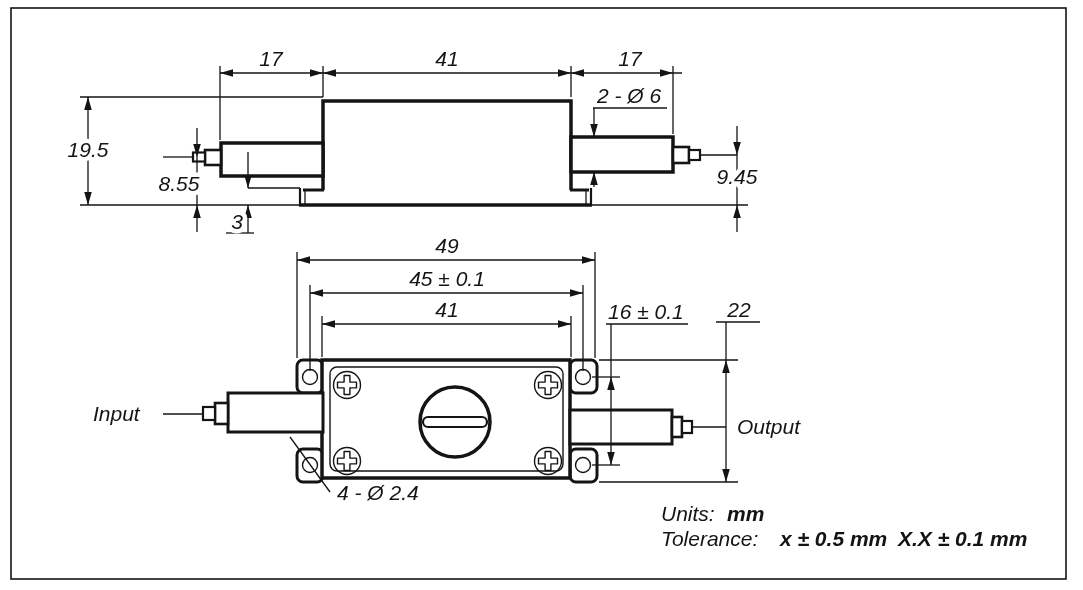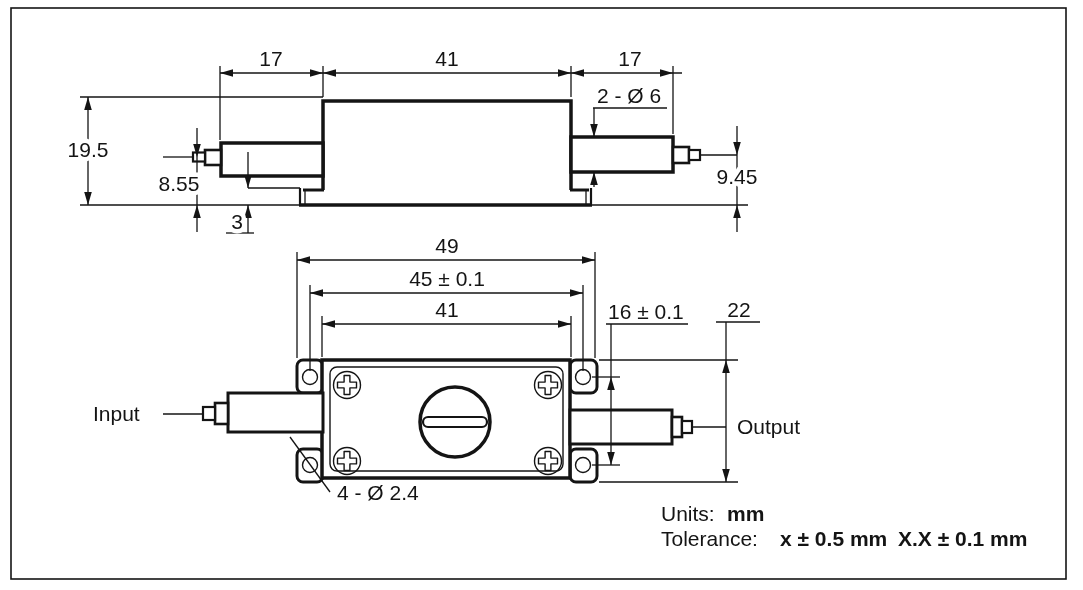--- a/index.html
+++ b/index.html
@@ -1,18 +1,18 @@
 <!DOCTYPE html>
 <html><head>
 <meta charset="utf-8">
 <style>
   html,body { margin:0; padding:0; background:#e8e8e8; }
   #stage {
     position:relative; width:1083px; height:590px; background:#ffffff;
-    font-family:"Liberation Sans", sans-serif; overflow:hidden;
+    font-family:"Liberation Sans", sans-serif; overflow:hidden;font-style:italic;
   }
   svg { position:absolute; left:0; top:0; }
   .s1  { stroke:#141414; stroke-width:1.3; fill:none; }
   .s22 { stroke:#141414; stroke-width:2.2; fill:#ffffff; }
   .s26 { stroke:#141414; stroke-width:2.6; fill:#ffffff; }
   .s3  { stroke:#141414; stroke-width:3;   fill:#ffffff; }
   .s35 { stroke:#141414; stroke-width:3.5; fill:#ffffff; }
   .thin-noline { stroke:#141414; stroke-width:1.4; fill:none; }
   .arr { fill:#141414; stroke:none; }
   .dtext { font-size:21px; fill:#141414; }

